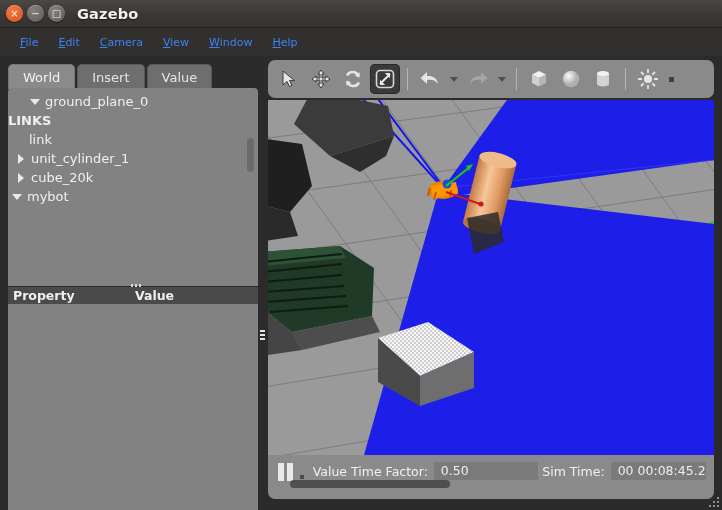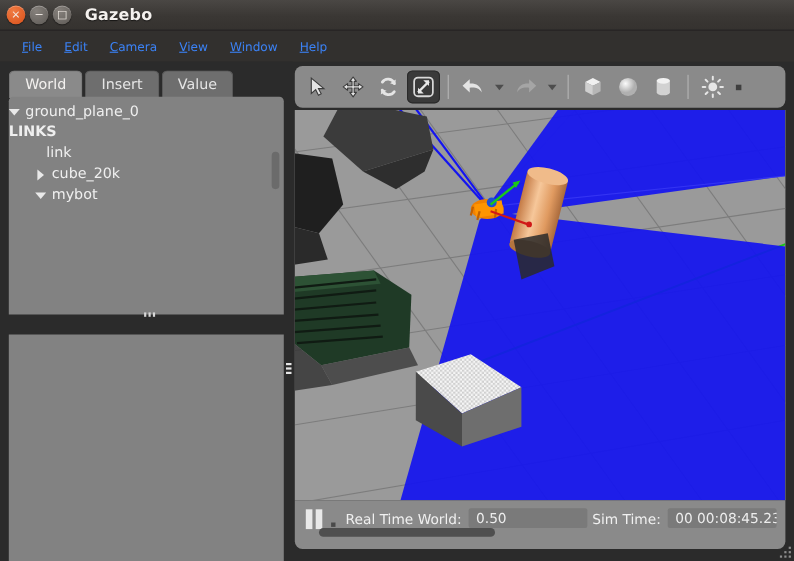--- a/index.html
+++ b/index.html
@@ -198,48 +198,56 @@
   <div class="leftpanel">
 
     <div class="tabrow">
       <div class="tab active">World</div>
       <div class="tab">Insert</div>
       <div class="tab">Value</div>
     </div>
 
     <div class="treebox">
       <div class="treelist">
-        <div class="trow" style="">
+        <div class="trow" style="padding-left:22px">
           <span class="twist down"></span>
           <span class="tlabel">ground_plane_0</span>
         </div>
         <div class="trow" style="">
           <span class="tlabel bold">LINKS</span>
         </div>
-        <div class="trow" style="padding-left:34px">
+        <div class="trow" style="padding-left:21px">
           <span class="tlabel">link</span>
         </div>
-        <div class="trow" style="padding-left:24px">
+        <div class="trow" style="padding-left:8px">
+          <span class="twist right"></span>
+          <span class="tlabel">unit_cylinder_1</span>
+        </div>
+        <div class="trow" style="padding-left:8px">
           <span class="twist right"></span>
           <span class="tlabel">cube_20k</span>
         </div>
-        <div class="trow" style="padding-left:24px">
+        <div class="trow" style="padding-left:4px">
           <span class="twist down"></span>
           <span class="tlabel">mybot</span>
         </div>
       </div>
       <div class="tree-scroll"></div>
     </div>
 
     <div class="splitgrip">
       <span></span>
         <span></span>
         <span></span>
     </div>
 
+    <div class="prophdr">
+      <div class="c1">Property</div>
+      <div class="c2">Value</div>
+    </div>
     <div class="propbody"></div>
 
     <div class="lsplitter">
       <span></span>
         <span></span>
         <span></span>
     </div>
   </div>
 
   <div class="rightpanel">
@@ -449,21 +457,21 @@
       </svg>
 
     </div>
 
     <div class="statusbar">
       <div class="pausebtn">
           <i></i>
           <i></i>
         </div>
       <div class="stepdot"></div>
-      <div class="slabel">Real Time World:</div>
+      <div class="slabel">Value Time Factor:</div>
       <div class="sfield rtf">0.50</div>
       <div class="slabel" style="">Sim Time:</div>
       <div class="sfield simtime">00 00:08:45.23</div>
     </div>
 
     <div class="hscroll"></div>
   </div>
 
 
   <div class="resizegrip">

